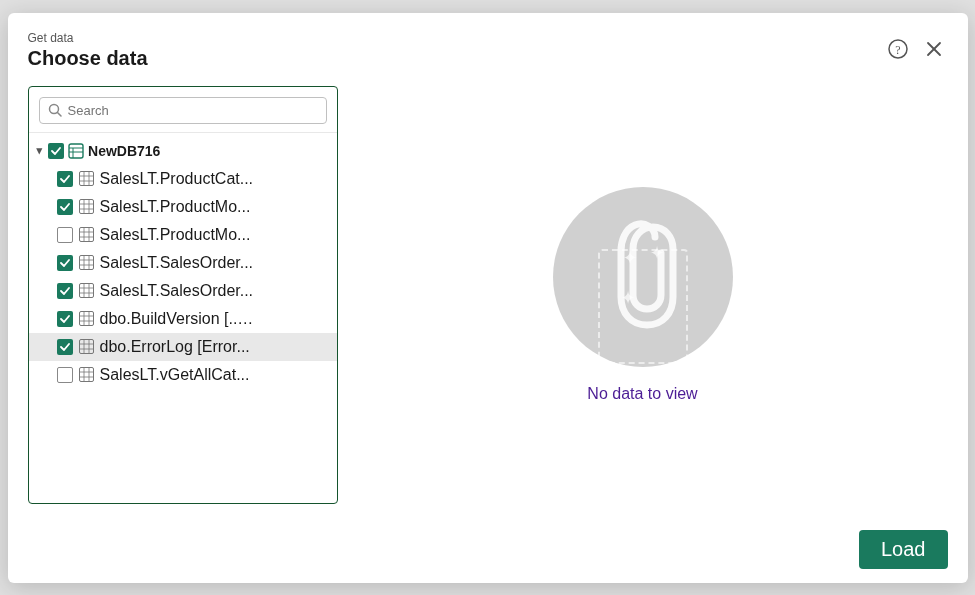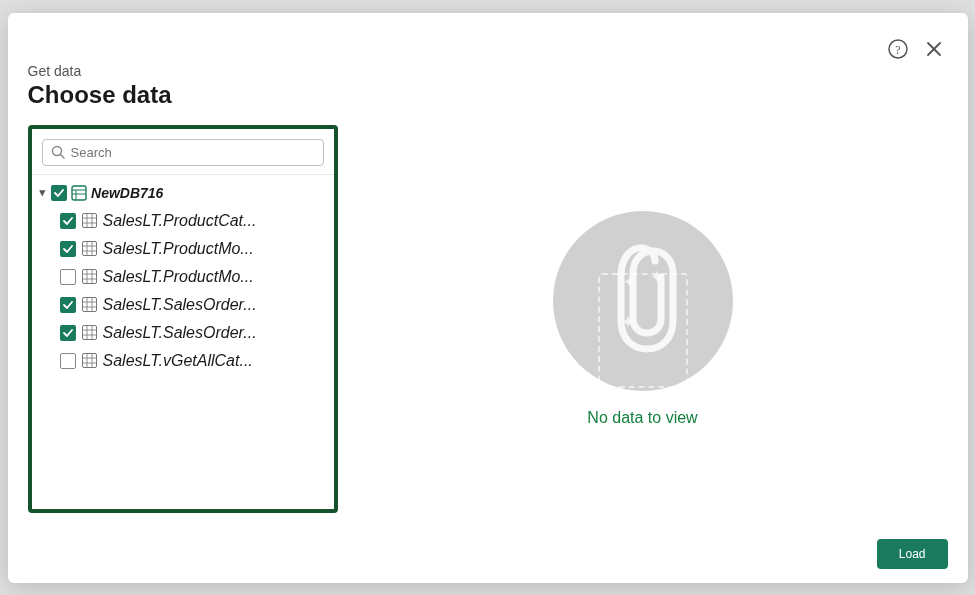--- a/index.html
+++ b/index.html
@@ -25,27 +25,26 @@
       overflow: hidden;
     }
     .dialog-header {
       padding: 18px 20px 0 20px;
       display: flex;
       justify-content: space-between;
       align-items: flex-start;
     }
     .dialog-header-left {}
     .dialog-subtitle {
-      font-size: 14px;
+      font-size: 12px;
       color: #555;
       margin-bottom: 2px;
-      margin-top: 32px;
     }
     .dialog-title {
-      font-size: 24px;
+      font-size: 20px;
       font-weight: 600;
       color: #1a1a1a;
     }
     .dialog-header-right {
       display: flex;
       align-items: center;
       gap: 8px;
       margin-top: 4px;
     }
     .icon-btn {
@@ -64,21 +63,21 @@
     .dialog-body {
       display: flex;
       flex: 1;
       overflow: hidden;
       padding: 16px 20px 16px 20px;
       gap: 0;
     }
     .left-panel {
       width: 310px;
       min-width: 310px;
-      border: 4px solid #14532d;
+      border: 1px solid #14532d;
       border-radius: 4px;
       display: flex;
       flex-direction: column;
       overflow: hidden;
       background: #fff;
     }
     .search-box-wrap {
       padding: 10px 10px 8px 10px;
       border-bottom: 1px solid #e8e8e8;
     }
@@ -161,21 +160,20 @@
       flex-shrink: 0;
     }
     .grid-icon {
       flex-shrink: 0;
       color: #555;
     }
     .item-label {
       overflow: hidden;
       text-overflow: ellipsis;
       white-space: nowrap;
-      font-style: italic;
     }
     .right-panel {
       flex: 1;
       display: flex;
       flex-direction: column;
       align-items: center;
       justify-content: center;
       padding: 20px;
     }
     .no-data-circle {
@@ -184,34 +182,34 @@
       background: #d0d0d0;
       border-radius: 50%;
       display: flex;
       align-items: center;
       justify-content: center;
       margin-bottom: 18px;
     }
     .no-data-label {
       font-size: 16px;
       font-weight: 500;
-      color: #15803d;
+      color: #4c1d95;
     }
     .dialog-footer {
       padding: 10px 20px 14px 20px;
       display: flex;
       justify-content: flex-end;
     }
     .load-btn {
       background: #1a7a5e;
       color: white;
       border: none;
       border-radius: 4px;
       padding: 8px 22px;
-      font-size: 12px;
+      font-size: 20px;
       font-weight: 500;
       cursor: pointer;
     }
 
     
     .paperclip-wrap {
       position: relative;
       display: flex;
       align-items: center;
       justify-content: center;
@@ -358,20 +356,50 @@
               <svg class="grid-icon" width="15" height="15" viewBox="0 0 15 15" fill="none">
       <rect x="0.5" y="0.5" width="14" height="14" rx="1.5" stroke="#777" stroke-width="1"></rect>
       <line x1="5" y1="0.5" x2="5" y2="14.5" stroke="#777" stroke-width="0.8"></line>
       <line x1="10" y1="0.5" x2="10" y2="14.5" stroke="#777" stroke-width="0.8"></line>
       <line x1="0.5" y1="5" x2="14.5" y2="5" stroke="#777" stroke-width="0.8"></line>
       <line x1="0.5" y1="10" x2="14.5" y2="10" stroke="#777" stroke-width="0.8"></line>
     </svg>
               <span class="item-label">SalesLT.SalesOrder...</span>
             </div>
             <div class="tree-item">
+        <div class="cb-green">
+          <svg width="10" height="8" viewBox="0 0 10 8" fill="none">
+                  <polyline points="1,4 4,7 9,1" stroke="white" stroke-width="1.8" stroke-linecap="round" stroke-linejoin="round"></polyline>
+                </svg>
+        </div>
+              <svg class="grid-icon" width="15" height="15" viewBox="0 0 15 15" fill="none">
+      <rect x="0.5" y="0.5" width="14" height="14" rx="1.5" stroke="#777" stroke-width="1"></rect>
+      <line x1="5" y1="0.5" x2="5" y2="14.5" stroke="#777" stroke-width="0.8"></line>
+      <line x1="10" y1="0.5" x2="10" y2="14.5" stroke="#777" stroke-width="0.8"></line>
+      <line x1="0.5" y1="5" x2="14.5" y2="5" stroke="#777" stroke-width="0.8"></line>
+      <line x1="0.5" y1="10" x2="14.5" y2="10" stroke="#777" stroke-width="0.8"></line>
+    </svg>
+              <span class="item-label">dbo.BuildVersion [..…</span>
+            </div>
+            <div class="tree-item selected">
+        <div class="cb-green">
+          <svg width="10" height="8" viewBox="0 0 10 8" fill="none">
+                  <polyline points="1,4 4,7 9,1" stroke="white" stroke-width="1.8" stroke-linecap="round" stroke-linejoin="round"></polyline>
+                </svg>
+        </div>
+              <svg class="grid-icon" width="15" height="15" viewBox="0 0 15 15" fill="none">
+      <rect x="0.5" y="0.5" width="14" height="14" rx="1.5" stroke="#777" stroke-width="1"></rect>
+      <line x1="5" y1="0.5" x2="5" y2="14.5" stroke="#777" stroke-width="0.8"></line>
+      <line x1="10" y1="0.5" x2="10" y2="14.5" stroke="#777" stroke-width="0.8"></line>
+      <line x1="0.5" y1="5" x2="14.5" y2="5" stroke="#777" stroke-width="0.8"></line>
+      <line x1="0.5" y1="10" x2="14.5" y2="10" stroke="#777" stroke-width="0.8"></line>
+    </svg>
+              <span class="item-label">dbo.ErrorLog [Error...</span>
+            </div>
+            <div class="tree-item">
               <div class="cb-empty"></div>
               <svg class="grid-icon" width="15" height="15" viewBox="0 0 15 15" fill="none">
       <rect x="0.5" y="0.5" width="14" height="14" rx="1.5" stroke="#777" stroke-width="1"></rect>
       <line x1="5" y1="0.5" x2="5" y2="14.5" stroke="#777" stroke-width="0.8"></line>
       <line x1="10" y1="0.5" x2="10" y2="14.5" stroke="#777" stroke-width="0.8"></line>
       <line x1="0.5" y1="5" x2="14.5" y2="5" stroke="#777" stroke-width="0.8"></line>
       <line x1="0.5" y1="10" x2="14.5" y2="10" stroke="#777" stroke-width="0.8"></line>
     </svg>
               <span class="item-label">SalesLT.vGetAllCat...</span>
             </div>

